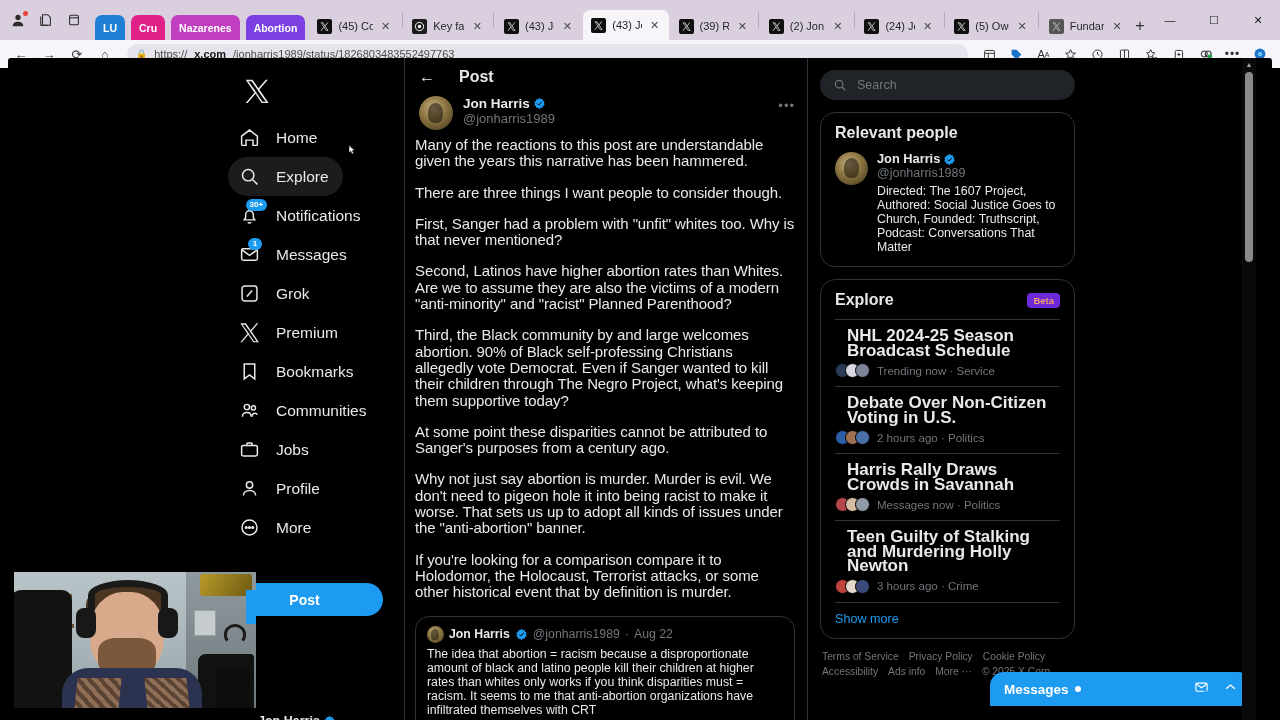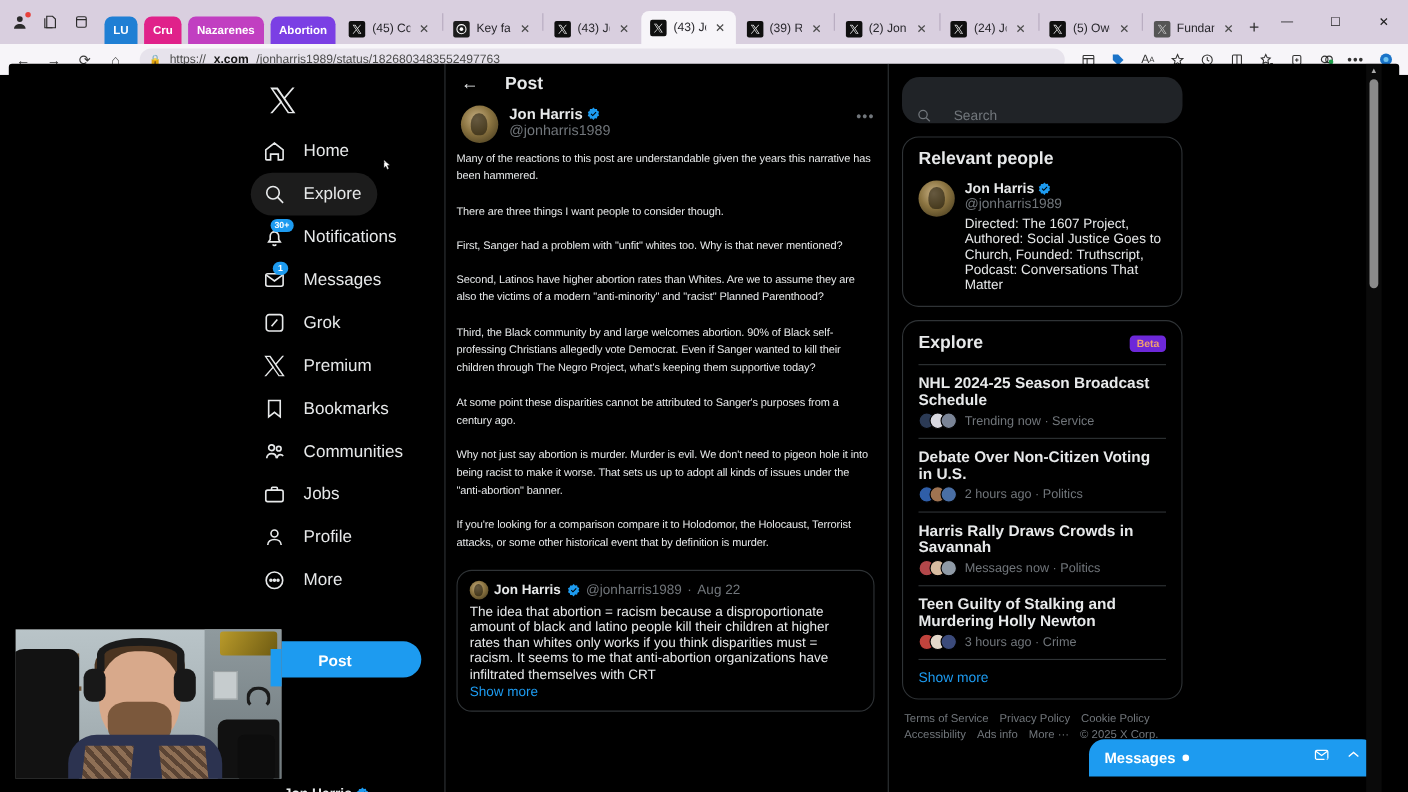--- a/index.html
+++ b/index.html
@@ -210,21 +210,21 @@
   .ph-handle { font-size: 13px; color: #71767b; line-height: 16px; }
   .verified {
     width: 13px; height: 13px; flex: 0 0 13px; display: inline-block;
   }
   .post-dots {
     position: absolute; right: 12px; top: 2px;
     color: #71767b; font-size: 13px; letter-spacing: 1px;
   }
   .post-body { padding: 7px 12px 0 10px; }
   .post-body p {
-    font-size: 10px; line-height: 16.3px; color: #e7e9ea;
+    font-size: 15px; line-height: 16.3px; color: #e7e9ea;
     margin-bottom: 15px; letter-spacing: -0.1px;
   }
   .quote-card {
     margin: 2px 12px 0 10px; border: 1px solid #2f3336;
     border-radius: 14px; padding: 9px 11px 10px 11px;
   }
   .q-head { display: flex; align-items: center; gap: 5px; margin-bottom: 4px; }
   .q-avatar {
     width: 17px; height: 17px; border-radius: 50%; flex: 0 0 17px;
     background: radial-gradient(circle at 42% 36%, #c9b184 0%, #8a7340 45%, #3a3118 100%);
@@ -239,23 +239,23 @@
   .q-meta { font-size: 12.3px; color: #71767b; }
   .q-text { font-size: 12.3px; line-height: 14.2px; color: #e7e9ea; }
   .show-more { font-size: 12.3px; color: #1d9bf0; margin-top: 2px; }
   .post-meta {
     padding: 12px 12px 0 11px; font-size: 12.3px; color: #71767b;
   }
 
   
   .right { position: absolute; left: 812px; top: 0; width: 255px; }
   .search-box {
-    margin: 12px 0 12px 0; height: 42px; border-radius: 16px;
-    background: #202327; display: flex; align-items: flex-end;
-    gap: 20px; padding: 0 13px; color: #71767b; font-size: 12.5px;
+    margin: 12px 0 12px 0; height: 30px; border-radius: 16px;
+    background: #202327; display: flex; align-items: center;
+    gap: 10px; padding: 0 13px; color: #71767b; font-size: 12.5px;
   }
   .card {
     border: 1px solid #2f3336; border-radius: 15px;
     padding: 11px 14px 12px 14px; margin-bottom: 12px;
   }
   .card-title {
     font-size: 16px; font-weight: bold; color: #e7e9ea; margin-bottom: 10px;
   }
   .card-head-row {
     display: flex; align-items: center; justify-content: space-between;
@@ -278,22 +278,22 @@
   }
   .p-name {
     font-size: 12.8px; font-weight: bold; color: #e7e9ea;
     display: flex; align-items: center; gap: 3px; line-height: 14px;
   }
   .p-handle { font-size: 12.5px; color: #71767b; line-height: 15px; }
   .p-bio { font-size: 12.3px; color: #e7e9ea; line-height: 14px; margin-top: 3px; }
   .trend { padding: 9px 0 8px 0; border-top: 1px solid #2f3336; }
   .trend:first-of-type { border-top: none; padding-top: 0; }
   .trend-title {
-    font-size: 14px; font-weight: bold; color: #e7e9ea;
-    line-height: 14.5px; margin-bottom: 5px;
+    font-size: 17px; font-weight: bold; color: #e7e9ea;
+    line-height: 14.5px; margin-bottom: 5px; margin-left: 12px;
   }
   .trend-meta { display: flex; align-items: center; gap: 7px; }
   .thumbs { display: flex; }
   .thumb {
     width: 15px; height: 15px; border-radius: 50%;
     margin-left: -5px; border: 1px solid #000;
   }
   .thumb:first-child { margin-left: 0; }
   .trend-sub { font-size: 11.5px; color: #71767b; }
   .showmore-link { font-size: 12.6px; color: #1d9bf0; padding-top: 9px; }

